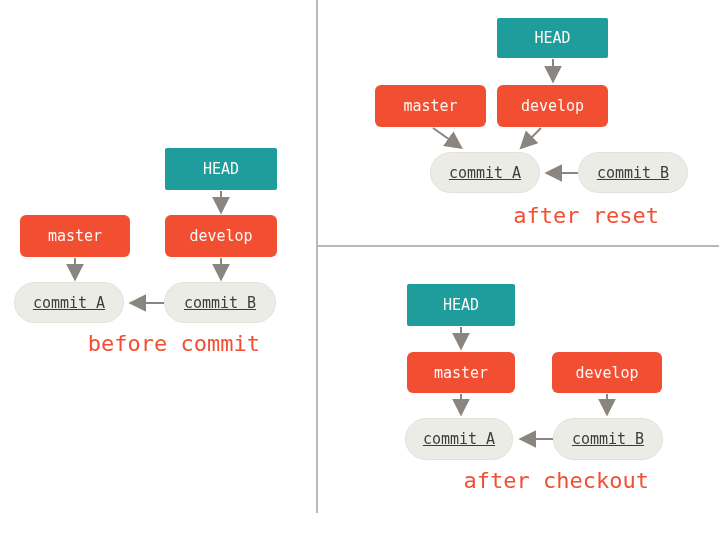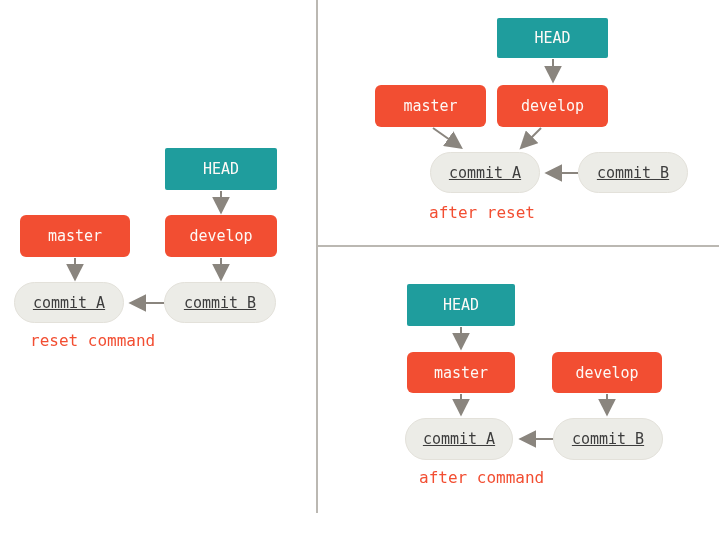--- a/index.html
+++ b/index.html
@@ -33,22 +33,22 @@
   .node-commit{
     background:var(--commit-fill);
     color:var(--commit-text);
     border:1px solid var(--commit-border);
     border-radius:21px;
     text-decoration:underline;
   }
   .caption{
     position:absolute;
     color:var(--caption);
-    font-size:16px;
-    text-align:left;
+    font-size:22px;
+    text-align:right;
     white-space:nowrap;
   }
   .divider{position:absolute;background:var(--divider);}
   svg.arrows{position:absolute;left:0;top:0;pointer-events:none;}
   svg.arrows line{stroke:var(--arrow);stroke-width:2;}
 </style>
 </head>
 <body>
 
 <div class="stage">
@@ -78,34 +78,34 @@
     <line x1="607" y1="394" x2="607" y2="413" marker-end="url(#ah)"></line>
     <line x1="553" y1="439" x2="522" y2="439" marker-end="url(#ah)"></line>
   </svg>
 
   <section>
     <div class="node node-head" style="left:165px;top:148px;width:112px;height:42px;">HEAD</div>
     <div class="node node-branch" style="left:20px;top:215px;width:110px;height:42px;">master</div>
     <div class="node node-branch" style="left:165px;top:215px;width:112px;height:42px;">develop</div>
     <div class="node node-commit" style="left:14px;top:282px;width:110px;height:41px;">commit A</div>
     <div class="node node-commit" style="left:164px;top:282px;width:112px;height:41px;">commit B</div>
-    <div class="caption" style="left:30px;top:331px;width:230px;">reset command</div>
+    <div class="caption" style="left:30px;top:331px;width:230px;">before commit</div>
   </section>
 
   <section>
     <div class="node node-head" style="left:497px;top:18px;width:111px;height:40px;">HEAD</div>
     <div class="node node-branch" style="left:375px;top:85px;width:111px;height:42px;">master</div>
     <div class="node node-branch" style="left:497px;top:85px;width:111px;height:42px;">develop</div>
     <div class="node node-commit" style="left:430px;top:152px;width:110px;height:41px;">commit A</div>
     <div class="node node-commit" style="left:578px;top:152px;width:110px;height:41px;">commit B</div>
     <div class="caption" style="left:429px;top:203px;width:230px;">after reset</div>
   </section>
 
   <section>
     <div class="node node-head" style="left:407px;top:284px;width:108px;height:42px;">HEAD</div>
     <div class="node node-branch" style="left:407px;top:352px;width:108px;height:41px;">master</div>
     <div class="node node-branch" style="left:552px;top:352px;width:110px;height:41px;">develop</div>
     <div class="node node-commit" style="left:405px;top:418px;width:108px;height:42px;">commit A</div>
     <div class="node node-commit" style="left:553px;top:418px;width:110px;height:42px;">commit B</div>
-    <div class="caption" style="left:419px;top:468px;width:230px;">after command</div>
+    <div class="caption" style="left:419px;top:468px;width:230px;">after checkout</div>
   </section>
 
 </div>
 
 </body></html>

